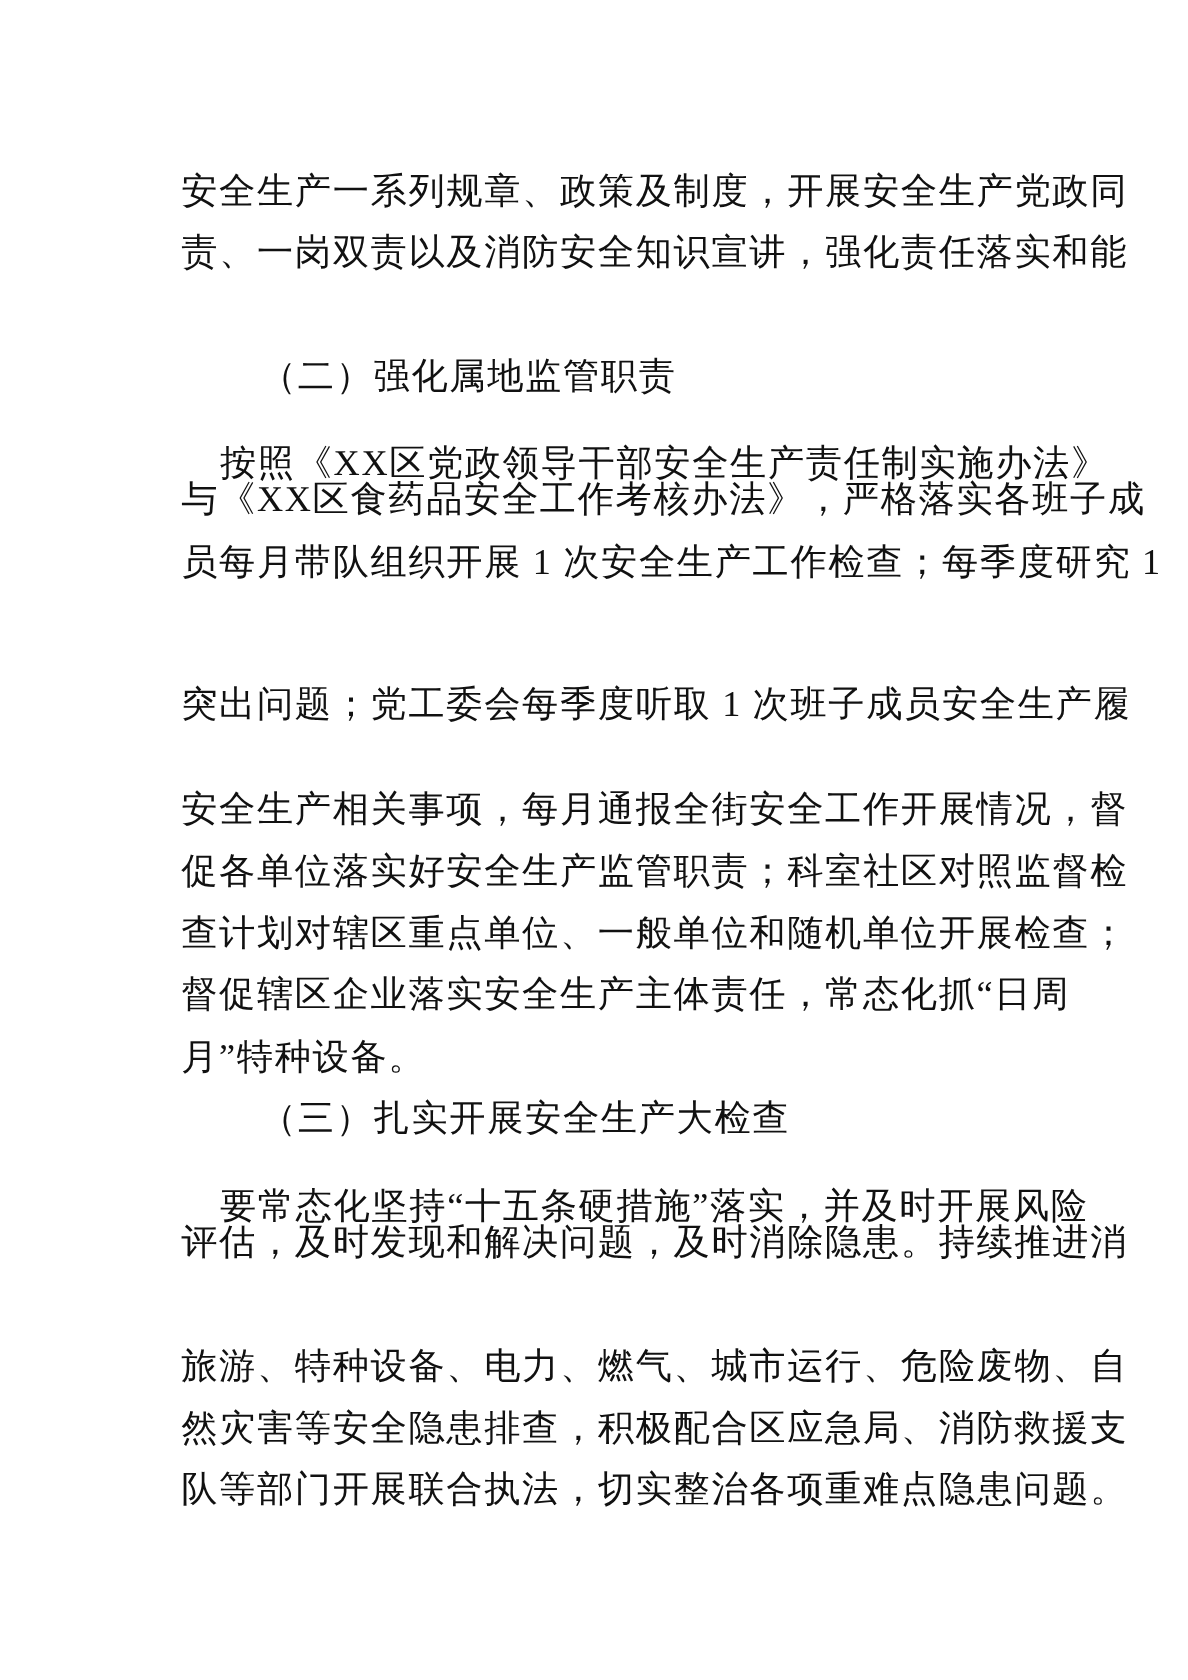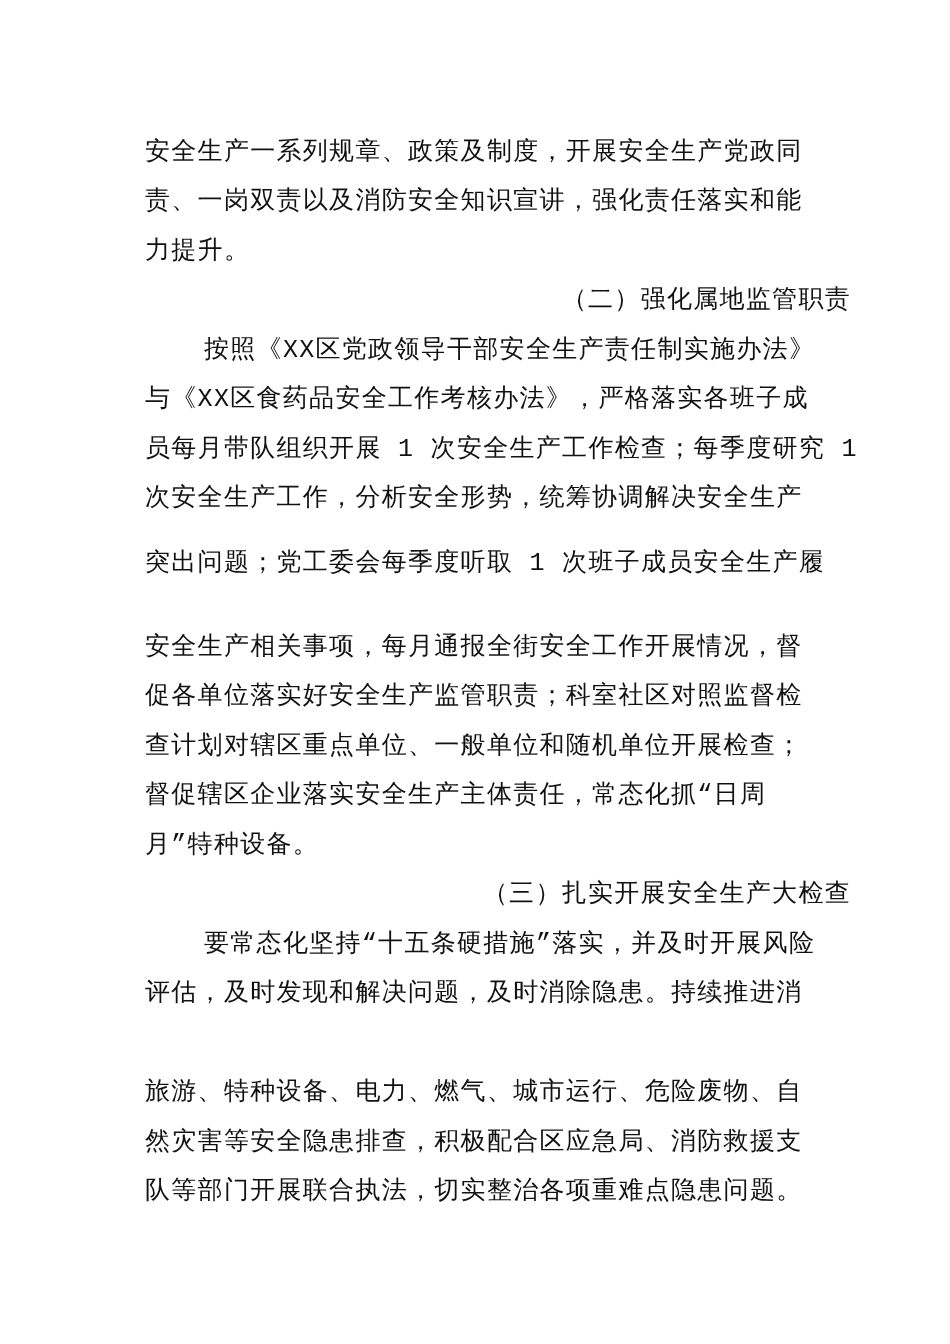--- a/index.html
+++ b/index.html
@@ -5,42 +5,40 @@
     html, body { margin: 0; padding: 0; background: #ffffff; }
     body { width: 950px; height: 1344px; position: relative; overflow: hidden; }
     .page {
       position: absolute; left: 0; top: 0; width: 950px; height: 1344px; background: #ffffff;
     }
     .line {
       position: absolute;
       left: 145px;
       width: 665px;
       height: 40px;
-      font-family: Liberation Mono, monospace;
-      font-size: 25px;
+      font-family: Liberation Serif, serif;
+      font-size: 29px;
       line-height: 40px;
       color: #111111;
       white-space: nowrap;
       letter-spacing: 1.3px;
     }
-    .indent { left: 204px; }
-    .heading { left: 186px; text-align: right; }
+    .indent { left: 176px; margin-top: 20px; }
+    .heading { left: 208px; }
   </style>
 </head>
 <body>
 
 <div class="page">
   <div class="line" style="top:133px">安全生产一系列规章、政策及制度，开展安全生产党政同</div>
   <div class="line" style="top:182px">责、一岗双责以及消防安全知识宣讲，强化责任落实和能</div>
-  <div class="line" style="top:232px">力提升。</div>
   <div class="line heading" style="top:281px">（二）强化属地监管职责</div>
   <div class="line indent" style="top:331px">按照《XX区党政领导干部安全生产责任制实施办法》</div>
   <div class="line" style="top:380px">与《XX区食药品安全工作考核办法》，严格落实各班子成</div>
   <div class="line" style="top:430px">员每月带队组织开展 1 次安全生产工作检查；每季度研究 1</div>
-  <div class="line" style="top:479px">次安全生产工作，分析安全形势，统筹协调解决安全生产</div>
   <div class="line" style="top:544px">突出问题；党工委会每季度听取 1 次班子成员安全生产履</div>
   <div class="line" style="top:628px">安全生产相关事项，每月通报全街安全工作开展情况，督</div>
   <div class="line" style="top:677px">促各单位落实好安全生产监管职责；科室社区对照监督检</div>
   <div class="line" style="top:727px">查计划对辖区重点单位、一般单位和随机单位开展检查；</div>
   <div class="line" style="top:776px">督促辖区企业落实安全生产主体责任，常态化抓“日周</div>
   <div class="line" style="top:826px">月”特种设备。</div>
   <div class="line heading" style="top:875px">（三）扎实开展安全生产大检查</div>
   <div class="line indent" style="top:925px">要常态化坚持“十五条硬措施”落实，并及时开展风险</div>
   <div class="line" style="top:974px">评估，及时发现和解决问题，及时消除隐患。持续推进消</div>
   <div class="line" style="top:1123px">然灾害等安全隐患排查，积极配合区应急局、消防救援支</div>

